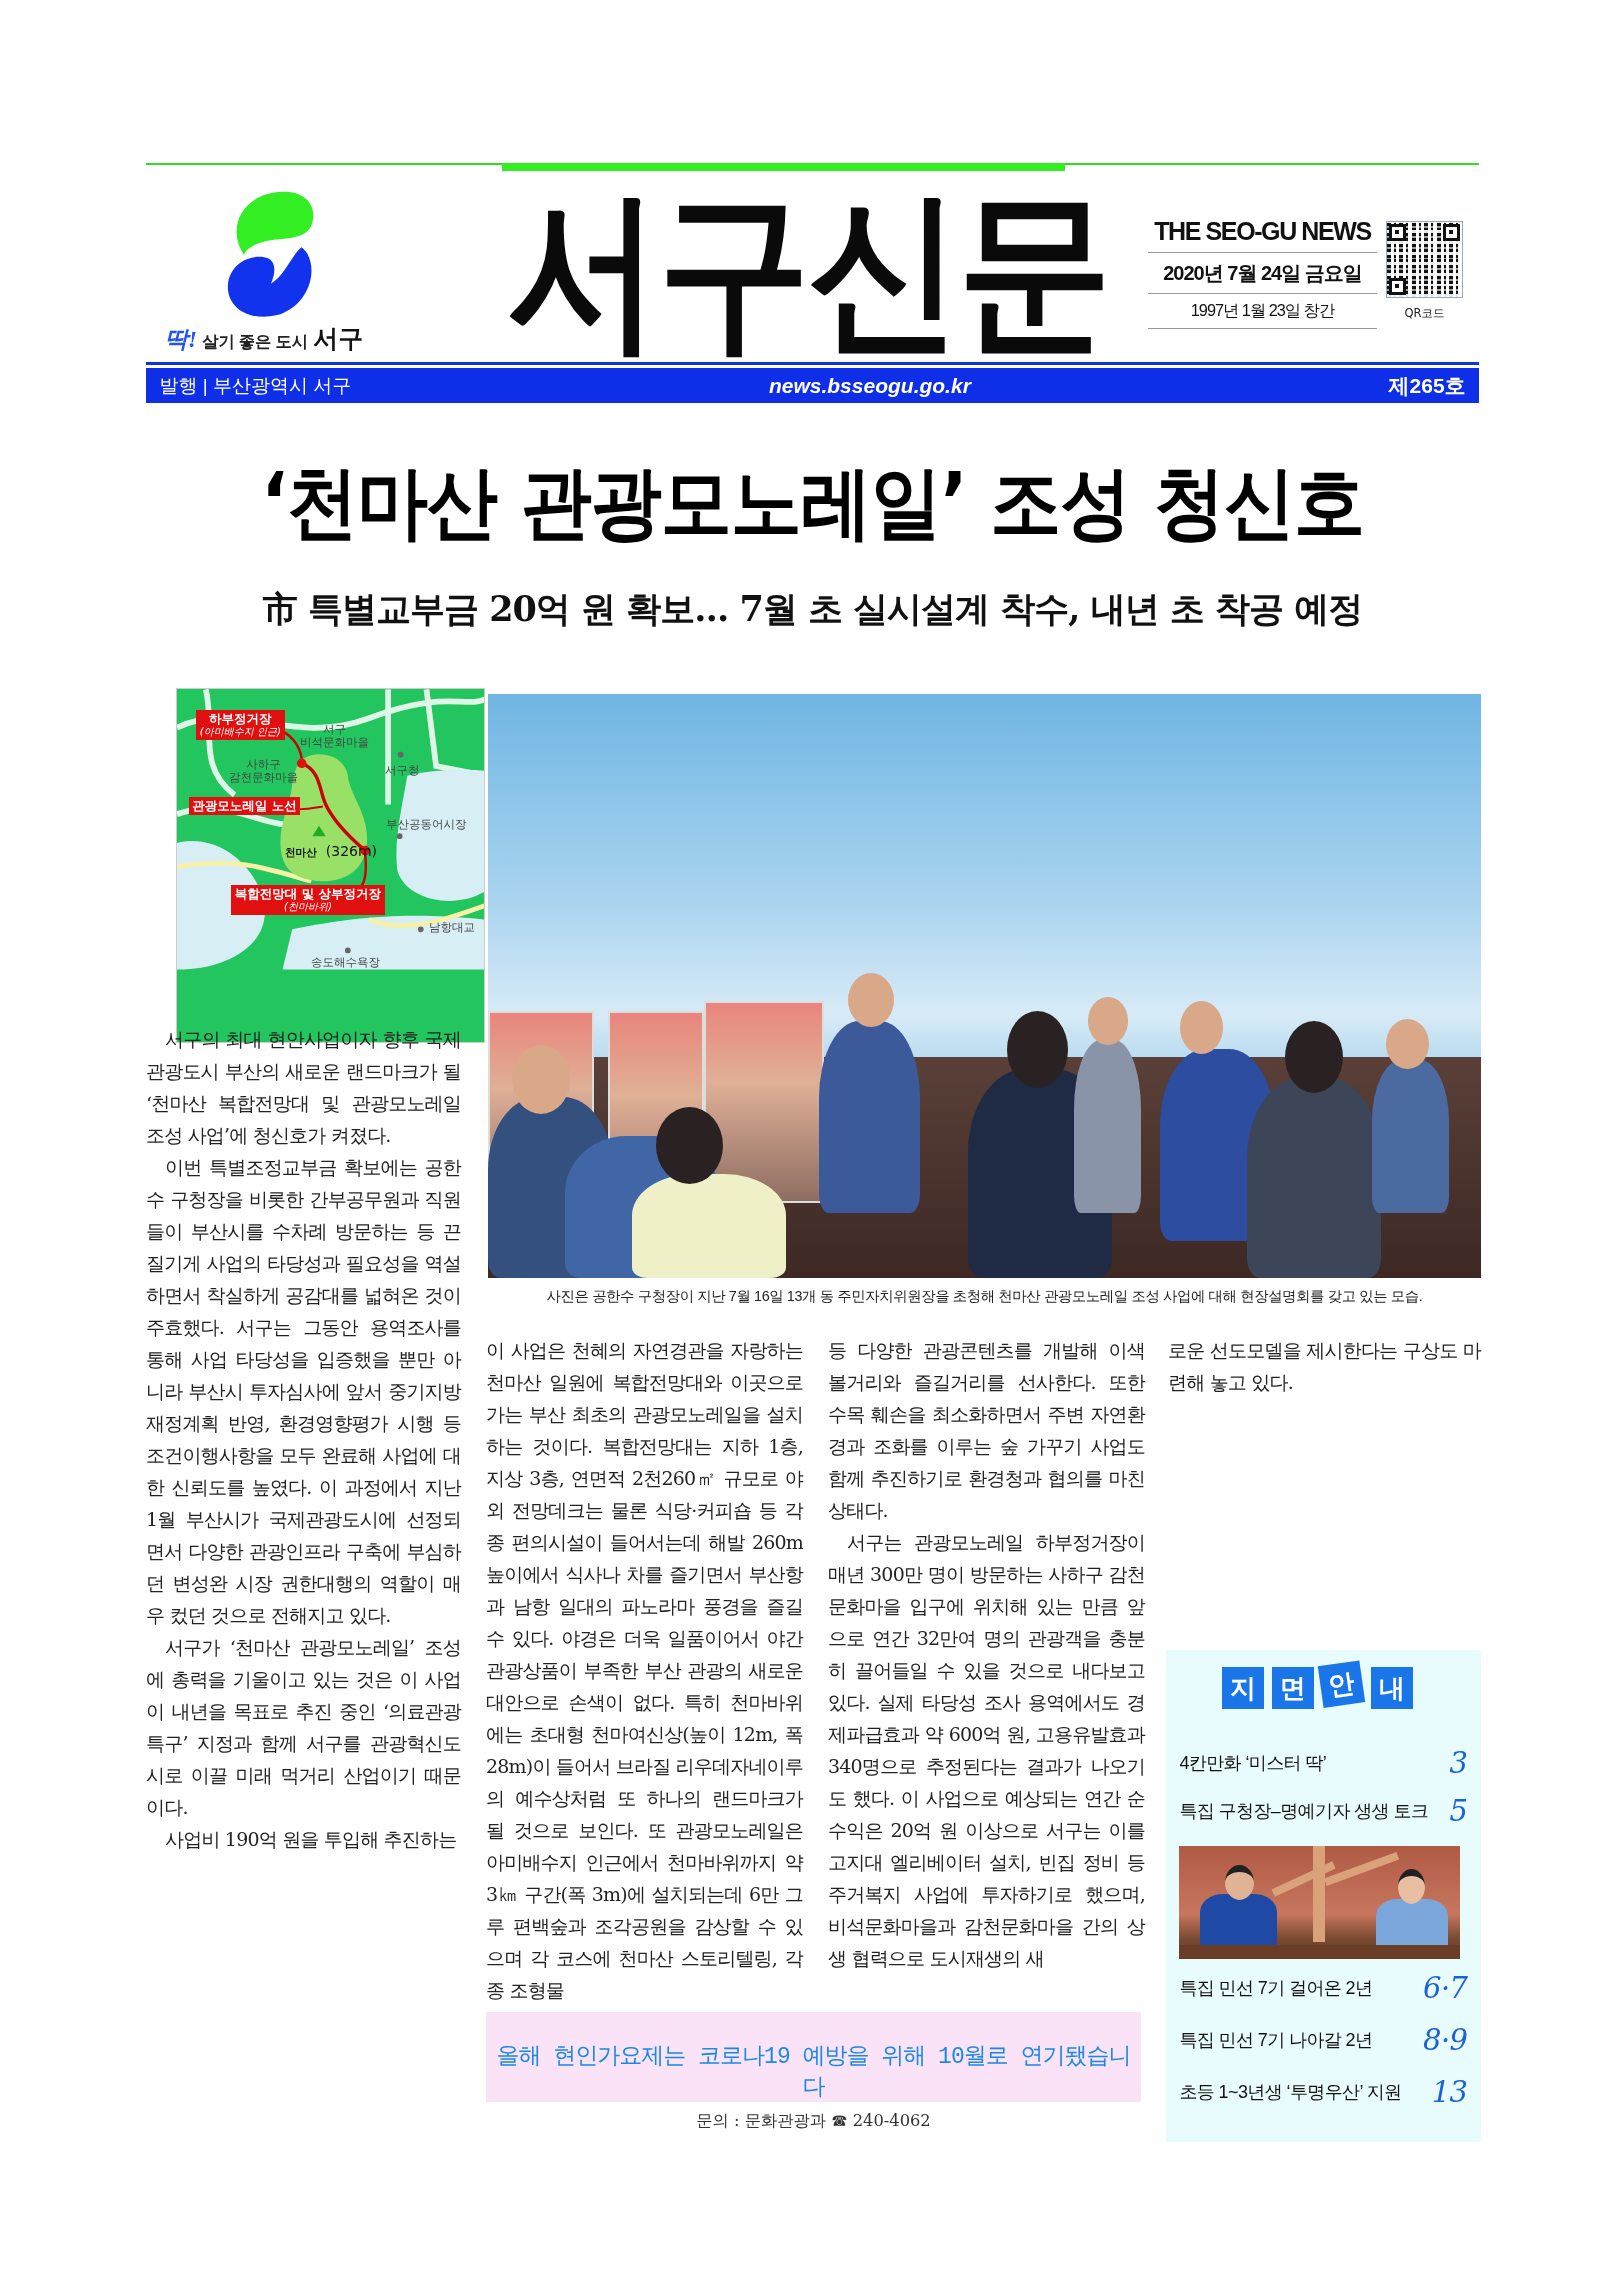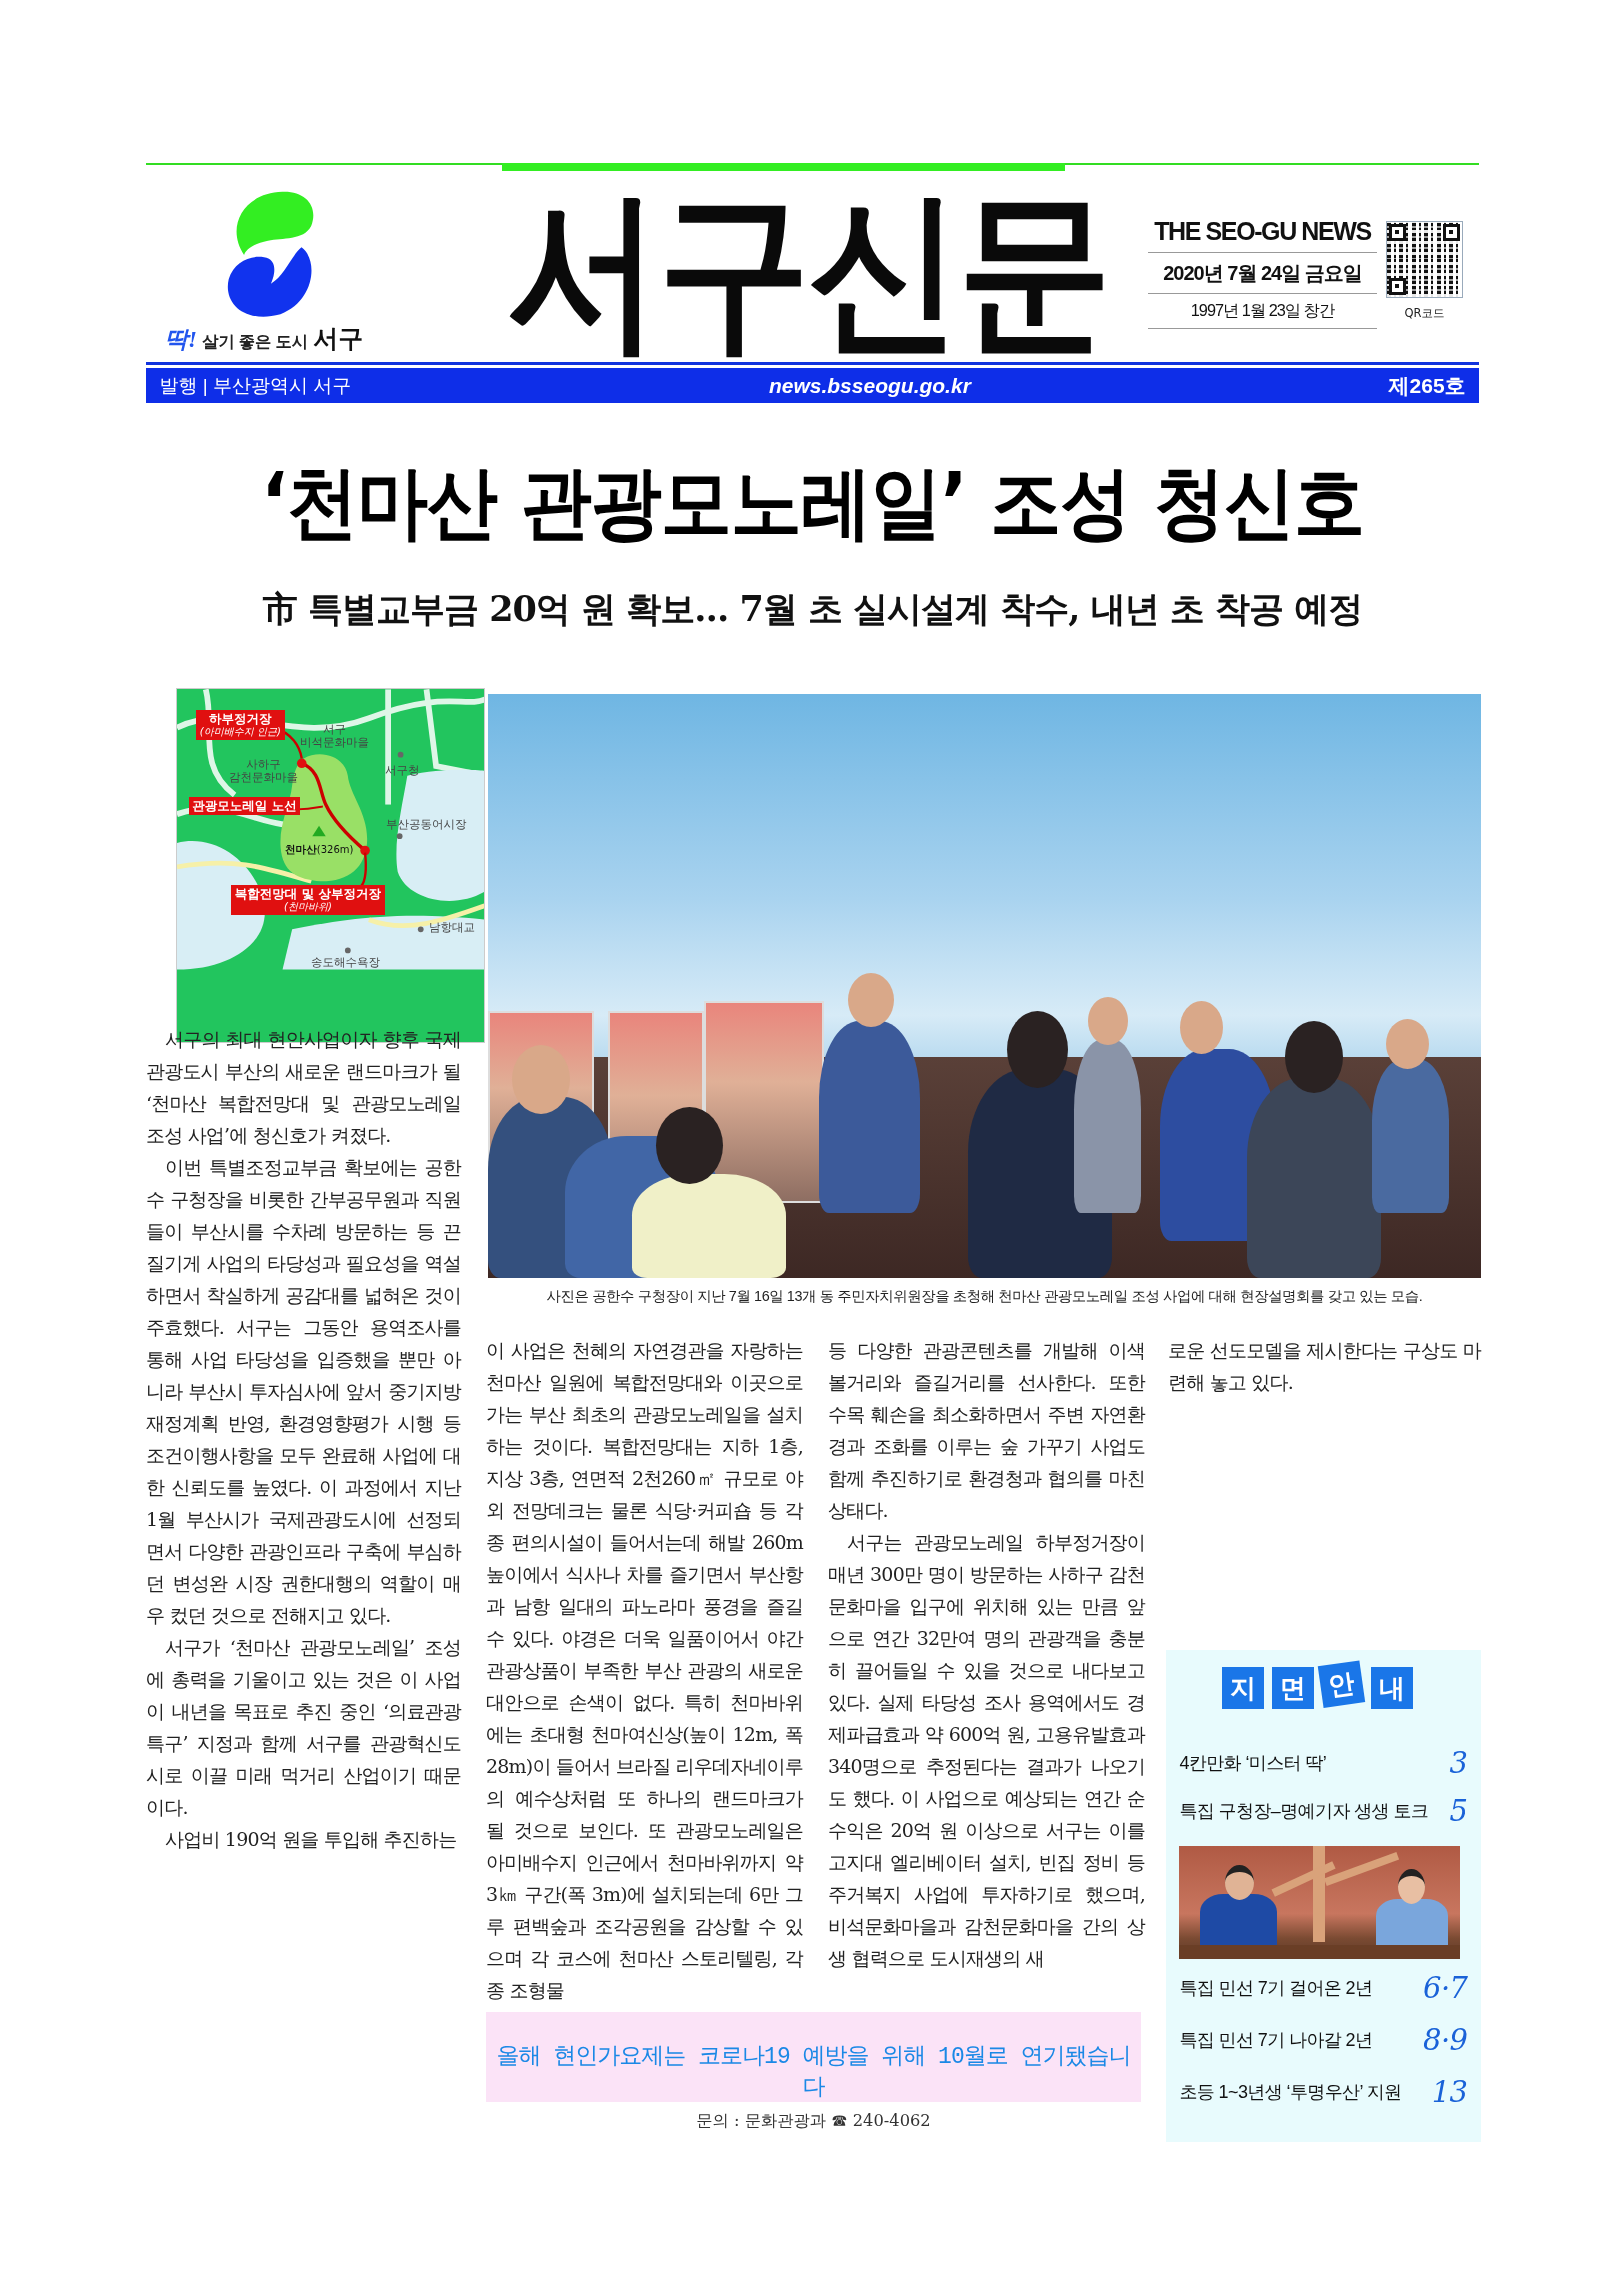--- a/index.html
+++ b/index.html
@@ -176,21 +176,21 @@
     <small>(아미배수지 인근)</small>
   </div>
   <div class="map-label" style="left:123px;top:34px;"><span style="white-space:pre-line;">서구
 비석문화마을</span></div>
   <div class="map-label" style="left:52px;top:69px;"><span style="white-space:pre-line;">사하구
 감천문화마을</span></div>
   <div class="map-label" style="left:208px;top:75px;">서구청</div>
   <div class="map-tag" style="left:11.5px;top:108px;font-size:12.5px;">관광모노레일 노선</div>
   <div class="map-label" style="left:209px;top:129px;">부산공동어시장</div>
   <div class="map-label" style="left:108px;top:154px;color:#111;font-weight:bold;font-size:10.6px;">
-    <span>천마산</span><span style="font-size:10px;font-weight:normal;">(326m)</span>
+    <span>천마산</span><span style="font-size:14px;font-weight:normal;padding-left:9px;">(326m)</span>
   </div>
   <div class="map-tag" style="left:54px;top:196px;font-size:12.5px;">
     <span>복합전망대 및 상부정거장</span>
     <small>(천마바위)</small>
   </div>
   <div class="map-label" style="left:252px;top:232px;">남항대교</div>
   <div class="map-label" style="left:134px;top:267px;">송도해수욕장</div>
 </div>
 
 <div class="photo">

